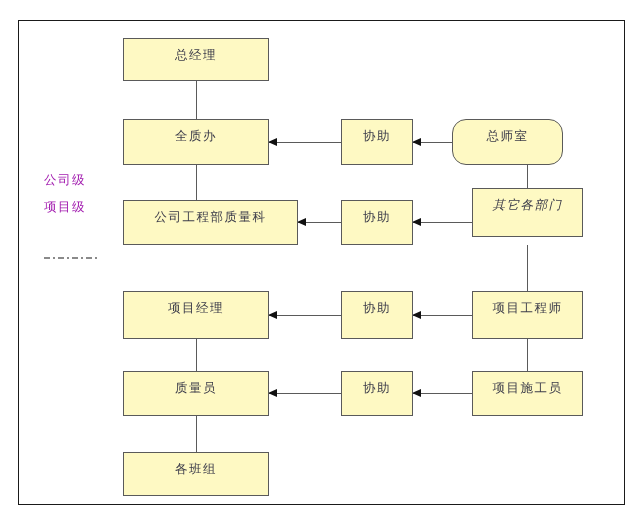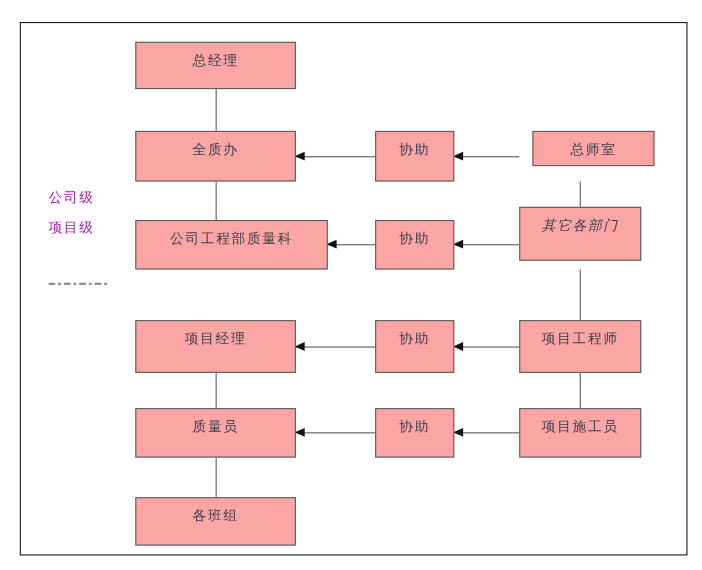--- a/index.html
+++ b/index.html
@@ -24,21 +24,21 @@
     height: 485px;
     border: 1.5px solid #1a1a1a;
     box-sizing: border-box;
     background: #ffffff;
   }
   
   .node {
     position: absolute;
     box-sizing: border-box;
     border: 1.2px solid #5a5a5a;
-    background: #fca5a5;
+    background: #fef9c3;
     color: #3c3c4a;
     font-size: 12.5px;
     letter-spacing: 1.5px;
     text-align: center;
     white-space: nowrap;
     z-index: 4;
   }
   .node .label {
     position: absolute;
     left: 0;
@@ -146,21 +146,21 @@
   <div id="nodes">
       <div class="node" style="left: 123px; top: 38px; width: 146px; height: 43px;">
         <span class="label">总经理</span>
       </div>
       <div class="node" style="left: 123px; top: 119px; width: 146px; height: 46px;">
         <span class="label">全质办</span>
       </div>
       <div class="node" style="left: 341px; top: 119px; width: 72px; height: 46px;">
         <span class="label">协助</span>
       </div>
-      <div class="node" style="left: 484px; top: 119px; width: 111px; height: 32px;">
+      <div class="node" style="left: 452px; top: 119px; width: 111px; height: 46px; border-radius: 14px;">
         <span class="label">总师室</span>
       </div>
       <div class="node" style="left: 123px; top: 200px; width: 175px; height: 45px;">
         <span class="label">公司工程部质量科</span>
       </div>
       <div class="node" style="left: 341px; top: 200px; width: 72px; height: 45px;">
         <span class="label">协助</span>
       </div>
       <div class="node" style="left: 472px; top: 188px; width: 111px; height: 49px; font-style: italic;">
         <span class="label">其它各部门</span>

